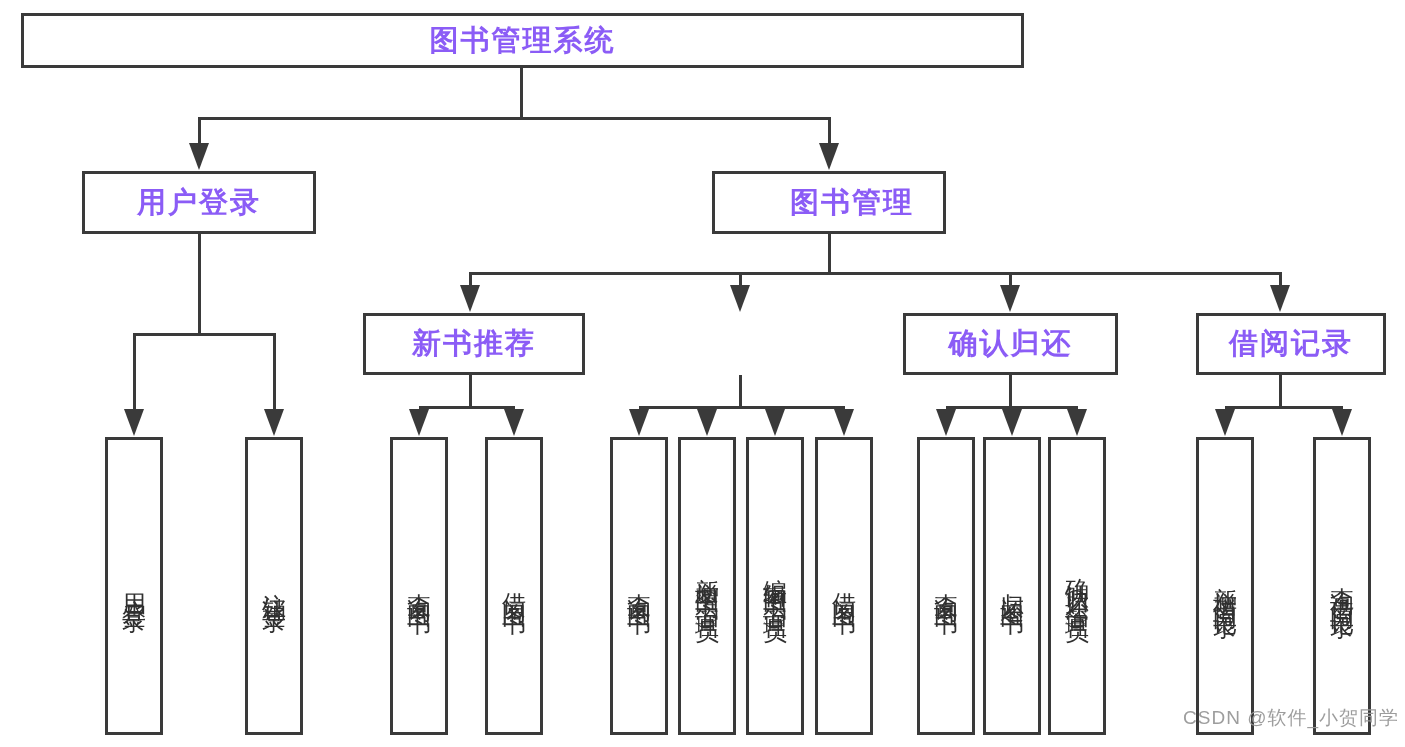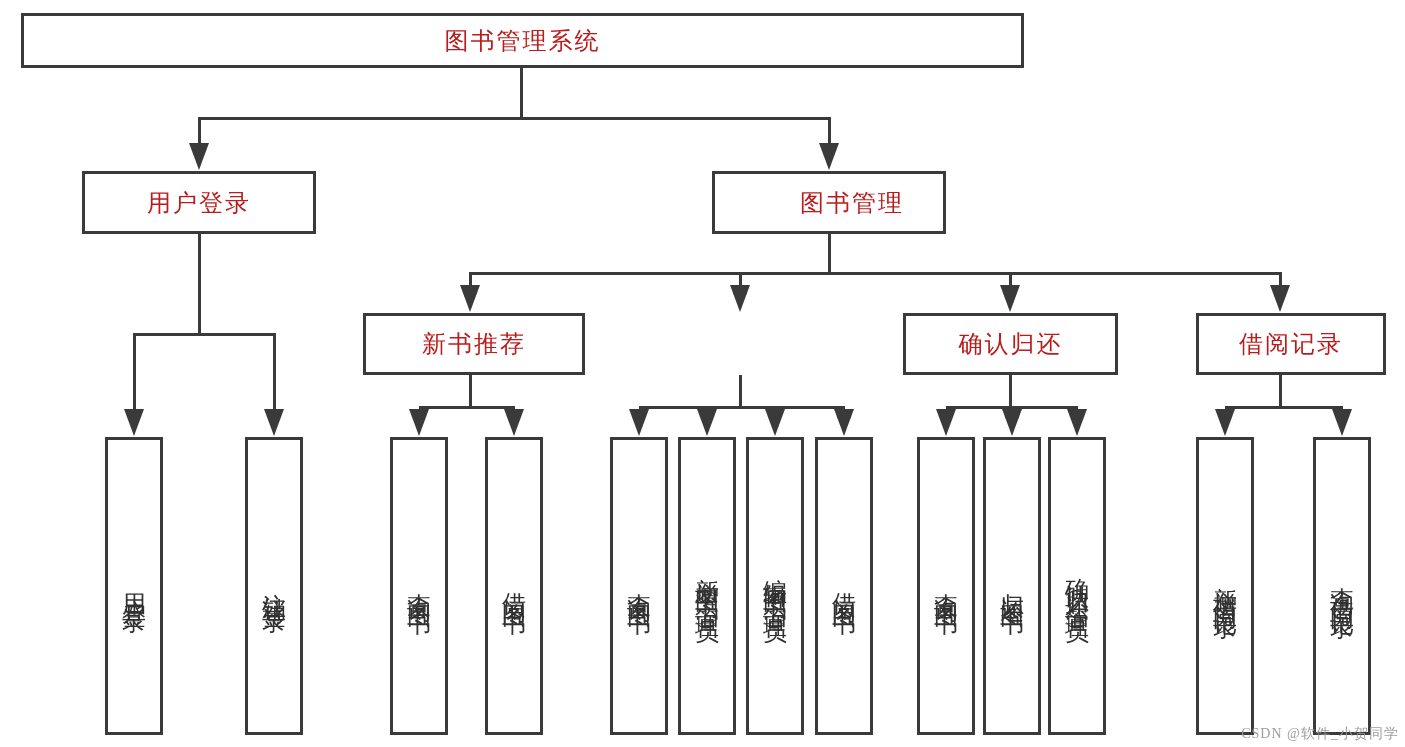--- a/index.html
+++ b/index.html
@@ -4,36 +4,36 @@
 <style>
   html,body{margin:0;padding:0;background:#ffffff;}
   #stage{
     position:relative;width:1405px;height:747px;background:#ffffff;overflow:hidden;
     font-family:"Liberation Sans", sans-serif;color:#303030;
   }
   .node{
     position:absolute;background:#ffffff;border:3px solid #3a3a3a;box-sizing:border-box;
     display:flex;align-items:center;justify-content:center;text-align:center;
   }
-  .h-label{font-size:24px;letter-spacing:2px;color:#b91c1c;white-space:nowrap;}
+  .h-label{font-size:29px;letter-spacing:2px;color:#8b5cf6;white-space:nowrap;font-weight:bold;}
   .v-box{top:437px;width:58px;height:298px;}
   .v-label{
     writing-mode:vertical-rl;text-orientation:mixed;
     font-size:24px;line-height:1;letter-spacing:6px;color:#303030;white-space:nowrap;
   }
   .vline{position:absolute;width:3px;background:#3a3a3a;}
   .hline{position:absolute;height:3px;background:#3a3a3a;}
   .arr{
     position:absolute;width:0;height:0;
     border-left:10px solid transparent;border-right:10px solid transparent;
     border-top:27px solid #3a3a3a;
   }
   .watermark{
-    position:absolute;right:6px;bottom:4px;z-index:50;
-    font-size:14px;letter-spacing:1px;color:rgba(152,152,152,0.95);white-space:nowrap;font-family:Liberation Serif, serif;
+    position:absolute;right:6px;bottom:16px;z-index:50;
+    font-size:19px;letter-spacing:1px;color:rgba(152,152,152,0.95);white-space:nowrap;
   }
 </style>
 </head>
 <body>
 
 <div id="stage">
 
   <div class="node" style="left:21px;top:13px;width:1003px;height:55px;">
     <span class="h-label">图书管理系统</span>
   </div>

